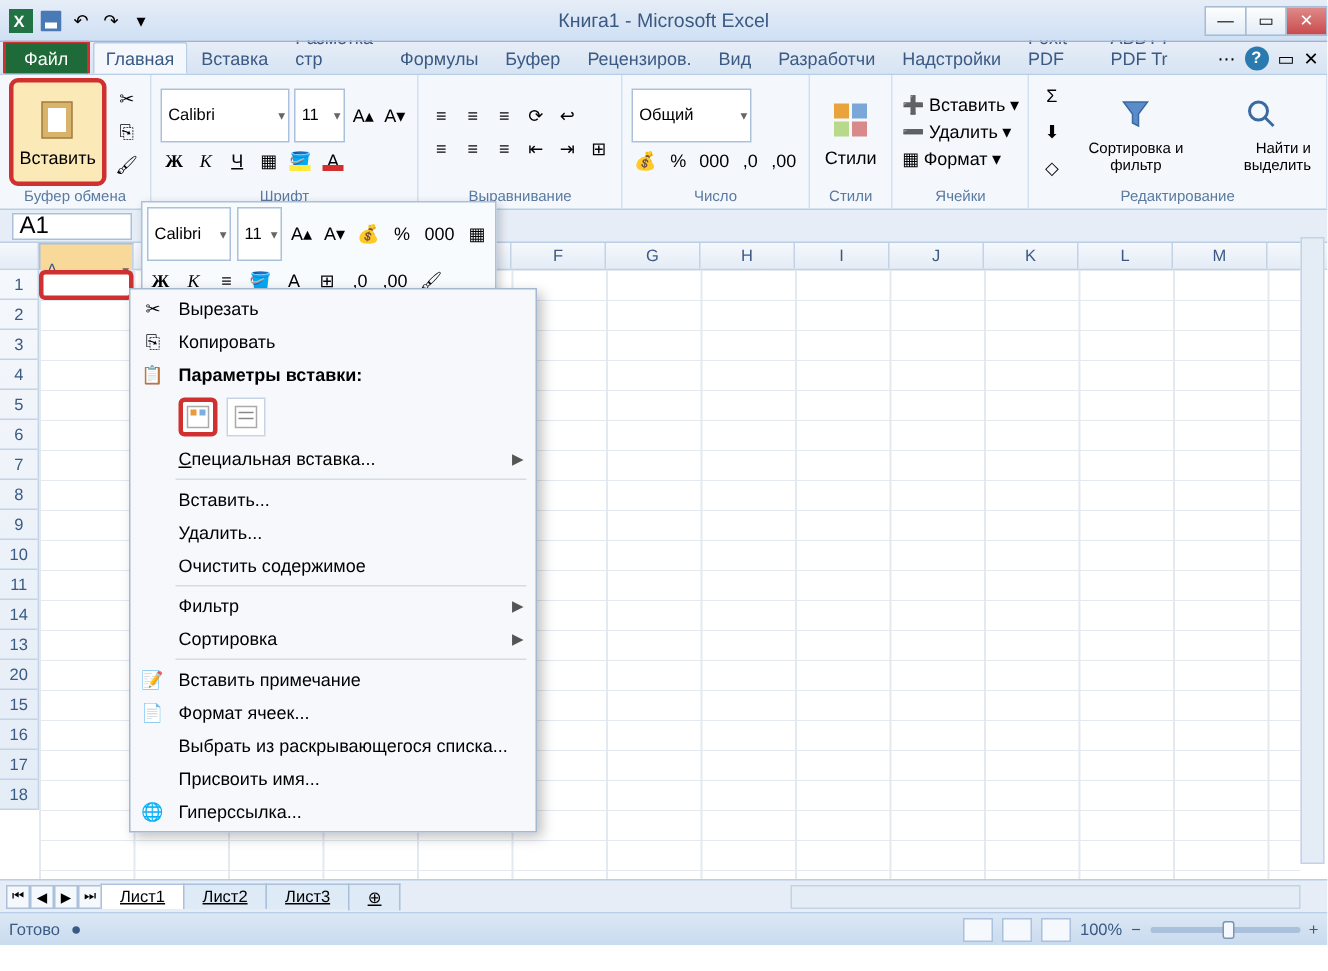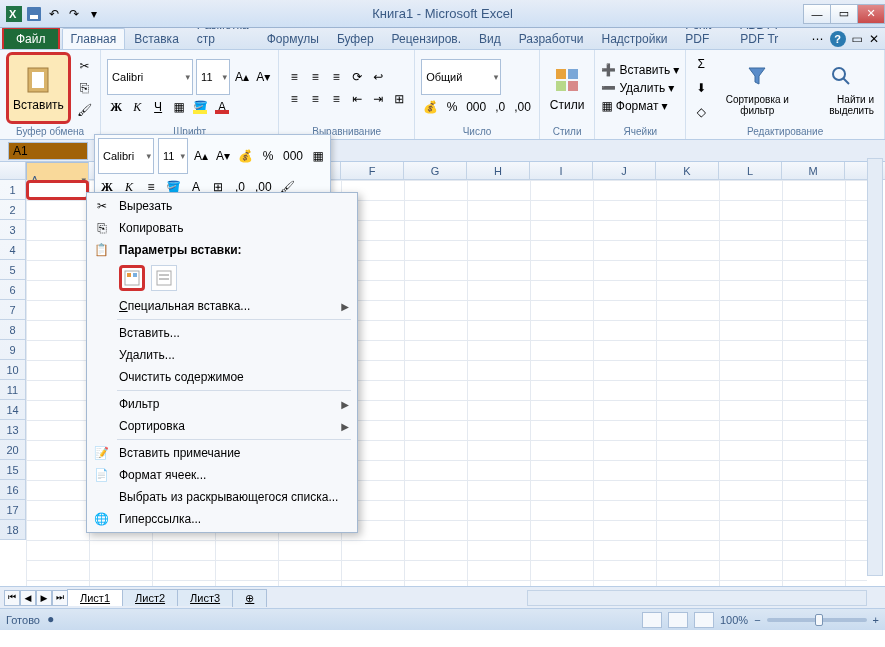--- a/index.html
+++ b/index.html
@@ -31,21 +31,21 @@
 .row { display: flex; gap: 3px; align-items: center; }
 .sel { height: 36px; border: 1px solid #abc0da; background: #fff; padding: 0 14px 0 4px; font-size: 11px; position: relative; display: inline-flex; align-items: center; }
 .sel::after { content: "▾"; position: absolute; right: 2px; font-size: 9px; color: #666; }
 .rbtn { min-width: 18px; height: 20px; display: inline-flex; align-items: center; justify-content: center; font-size: 12px; padding: 0 2px; }
 .rbtn.b { font-weight: bold; font-family: "Times New Roman"; }
 .rbtn.i { font-style: italic; font-family: "Times New Roman"; }
 .rbtn.u { text-decoration: underline; }
 .colorbox { width: 14px; height: 4px; margin-top: 10px; }
 
 .namebox-row { height: 22px; background: #e6edf7; display: flex; align-items: center; border-bottom: 1px solid #b8cde6; }
-.namebox { width: 80px; height: 18px; background: #a16207; border: 1px solid #abc0da; margin-left: 8px; padding: 0 4px; font-size: 12px; display: flex; align-items: center; }
+.namebox { width: 80px; height: 18px; background: #ffffff; border: 1px solid #abc0da; margin-left: 8px; padding: 0 4px; font-size: 16px; display: flex; align-items: center; }
 .mini-toolbar { position: absolute; top: 134px; left: 94px; background: #f8fbfe; border: 1px solid #abc0da; box-shadow: 2px 2px 6px rgba(0,0,0,0.2); padding: 3px; display: flex; flex-direction: column; gap: 3px; z-index: 5; }
 .mini-toolbar .row { gap: 4px; }
 
 .grid-area { position: relative; height: 424px; background: #fff; display: flex; }
 .colheads { position: absolute; top: 0; left: 26px; right: 0; height: 18px; display: flex; background: linear-gradient(#f5f8fc,#e4ecf6); border-bottom: 1px solid #c3d3e6; }
 .ch { width: 63px; text-align: center; border-right: 1px solid #c3d3e6; font-size: 11px; color: #3a5a84; line-height: 18px; }
 .ch.sel { background: #f9d99a; }
 .corner { position: absolute; top: 0; left: 0; width: 26px; height: 18px; background: linear-gradient(#f5f8fc,#e4ecf6); border-right: 1px solid #c3d3e6; border-bottom: 1px solid #c3d3e6; }
 .rowheads { position: absolute; top: 18px; left: 0; width: 26px; background: linear-gradient(#f5f8fc,#e4ecf6); border-right: 1px solid #c3d3e6; }
 .rh { height: 20px; text-align: center; font-size: 11px; color: #3a5a84; border-bottom: 1px solid #c3d3e6; line-height: 20px; }
@@ -397,20 +397,23 @@
       <span>Вставить примечание</span>
     </div>
   <div class="mi">
       <span class="mico">📄</span>
       <span>Формат ячеек...</span>
     </div>
   <div class="mi">
       <span>Выбрать из раскрывающегося списка...</span>
     </div>
   <div class="mi">
+      <span>Присвоить имя...</span>
+    </div>
+  <div class="mi">
       <span class="mico">🌐</span>
       <span>Гиперссылка...</span>
     </div>
 </div>
 
 <div class="vscroll"></div>
 
 <div class="sheettabs">
   <div class="navbtn">⏮</div>
   <div class="navbtn">◀</div>

